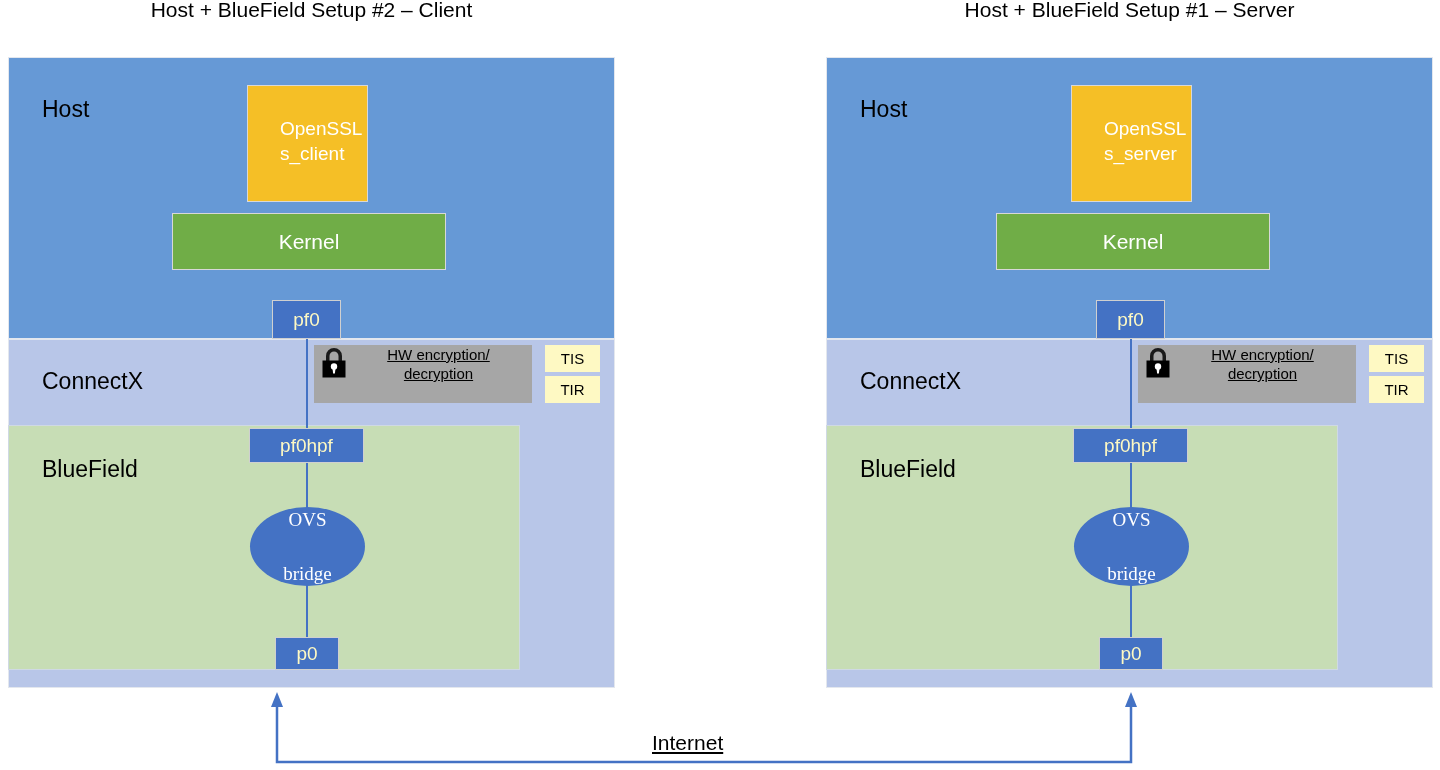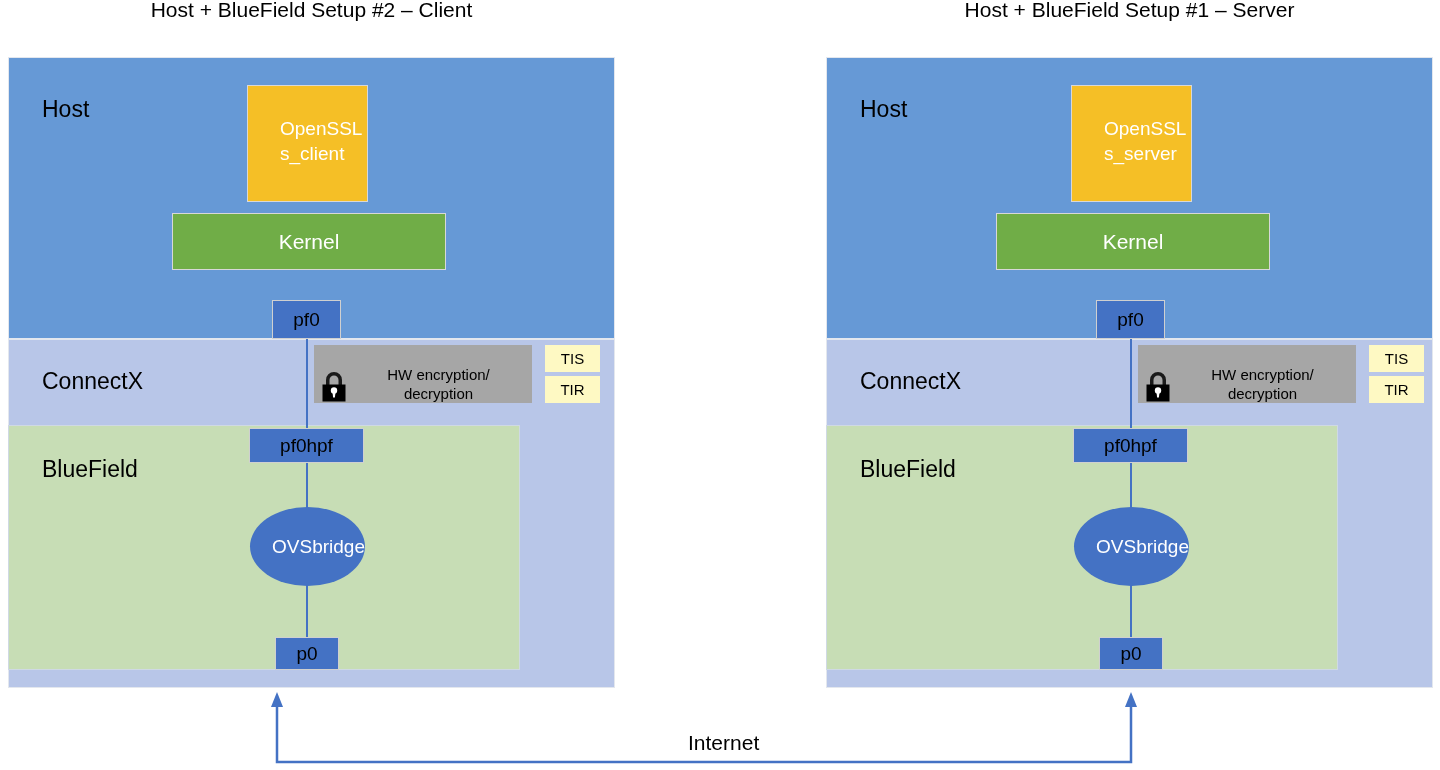--- a/index.html
+++ b/index.html
@@ -69,43 +69,45 @@
     box-sizing:border-box;
     color:#ffffff;
     font-size:21px;
     display:flex;align-items:center;justify-content:center;
   }
   .port{
     position:absolute;
     background:#4472c4;
     border:1px solid #d0d0d0;
     box-sizing:border-box;
-    color:#000000;
+    color:#fef9c3;
     font-size:19px;
     display:flex;align-items:center;justify-content:center;
     z-index:6;
   }
   .ovs{
     position:absolute;
     background:#4472c4;
     border-radius:50%;
     color:#ffffff;
     font-size:19px;
     line-height:25px;
-    display:flex;align-items:center;justify-content:flex-end;
+    display:flex;flex-direction:column;align-items:center;justify-content:space-between;
     z-index:6;
+    font-family:Liberation Serif, serif;
   }
 
   
   .crypto{
     position:absolute;
     background:#a6a6a6;
     box-sizing:border-box;
-    display:flex;align-items:flex-end;
+    display:flex;align-items:flex-start;
     z-index:5;
+    text-decoration:underline;
   }
   .crypto-text{
     color:#000000;
     font-size:15px;
     line-height:19px;
     text-align:center;
     flex:1;
     padding-right:4px;
   }
   .lock-ic{width:30px;height:34px;margin-left:5px;flex:0 0 auto;}
@@ -231,15 +233,15 @@
     </div>
 
     <div class="port" style="left:1099px;top:637px;width:64px;height:33px;">p0</div>
   </div>
 
   <svg class="net">
     <path d="M277 703 L277 762 L1131 762 L1131 703" fill="none" stroke="#4472c4" stroke-width="2.5"></path>
     <path d="M277 692 L271 707 L283 707 Z" fill="#4472c4"></path>
     <path d="M1131 692 L1125 707 L1137 707 Z" fill="#4472c4"></path>
   </svg>
-  <div class="inet-label" style="left:688px;top:731px;">Internet</div>
+  <div class="inet-label" style="left:652px;top:731px;text-decoration:underline;">Internet</div>
 
 </div>
 
 </body></html>

